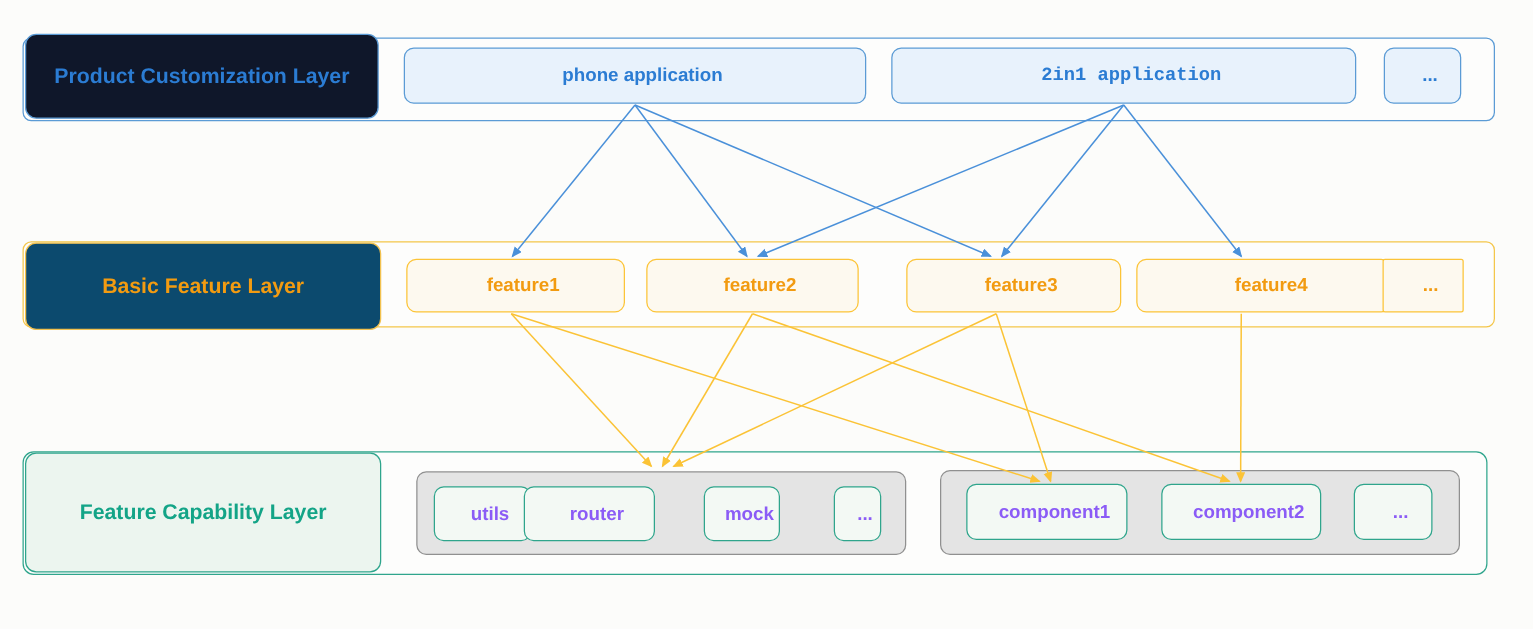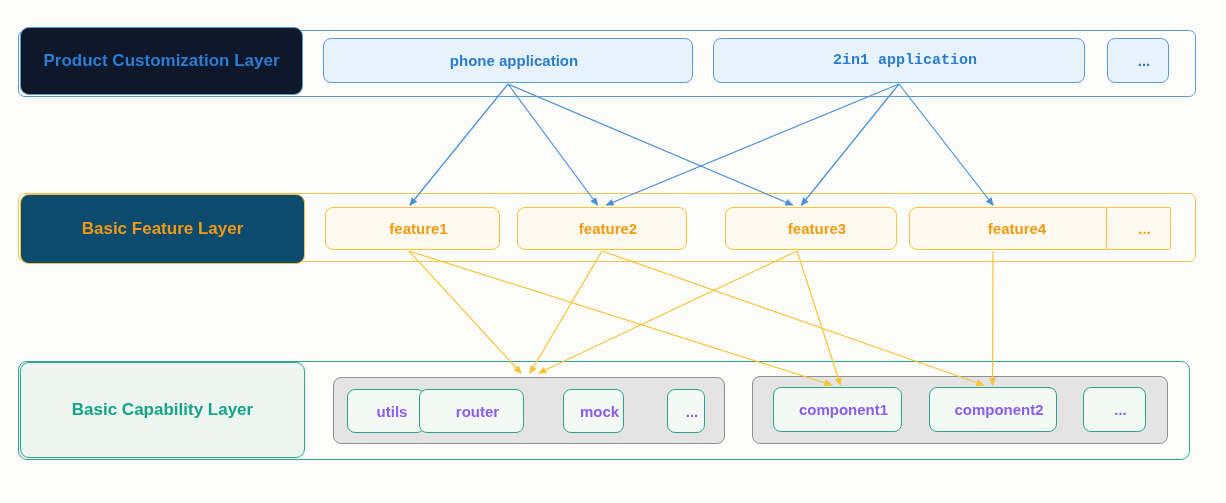--- a/index.html
+++ b/index.html
@@ -44,21 +44,21 @@
 
   <div class="abs container c-gold" style="left:18px;top:193px;width:1178px;height:69px;"></div>
   <div class="abs layer-label lbl-gold" style="left:20px;top:194px;width:285px;height:70px;">Basic Feature Layer</div>
   <div class="abs node n-gold" style="left:308px;top:207px;width:175px;height:43px;margin-left:17px;">feature1</div>
   <div class="abs node n-gold" style="left:517px;top:207px;width:170px;height:43px;">feature2</div>
   <div class="abs node n-gold" style="left:713px;top:207px;width:172px;height:43px;margin-left:12px;">feature3</div>
   <div class="abs node n-gold" style="left:909px;top:207px;width:204px;height:43px;">feature4</div>
   <div class="abs node n-gold sq" style="left:1106px;top:207px;width:65px;height:43px;">...</div>
 
   <div class="abs container c-green" style="left:18px;top:361px;width:1172px;height:99px;"></div>
-  <div class="abs layer-label lbl-green" style="left:20px;top:362px;width:285px;height:96px;">Basic Capability Layer</div>
+  <div class="abs layer-label lbl-green" style="left:20px;top:362px;width:285px;height:96px;">Feature Capability Layer</div>
 
   <div class="abs group" style="left:333px;top:377px;width:392px;height:67px;"></div>
   <div class="abs node n-green" style="left:347px;top:389px;width:78px;height:44px;">utils</div>
   <div class="abs node n-green" style="left:419px;top:389px;width:105px;height:44px;">router</div>
   <div class="abs node n-green" style="left:563px;top:389px;width:61px;height:44px;">mock</div>
   <div class="abs node n-green" style="left:667px;top:389px;width:38px;height:44px;">...</div>
 
   <div class="abs group" style="left:752px;top:376px;width:416px;height:68px;"></div>
   <div class="abs node n-green" style="left:773px;top:387px;width:129px;height:45px;">component1</div>
   <div class="abs node n-green" style="left:929px;top:387px;width:128px;height:45px;">component2</div>

